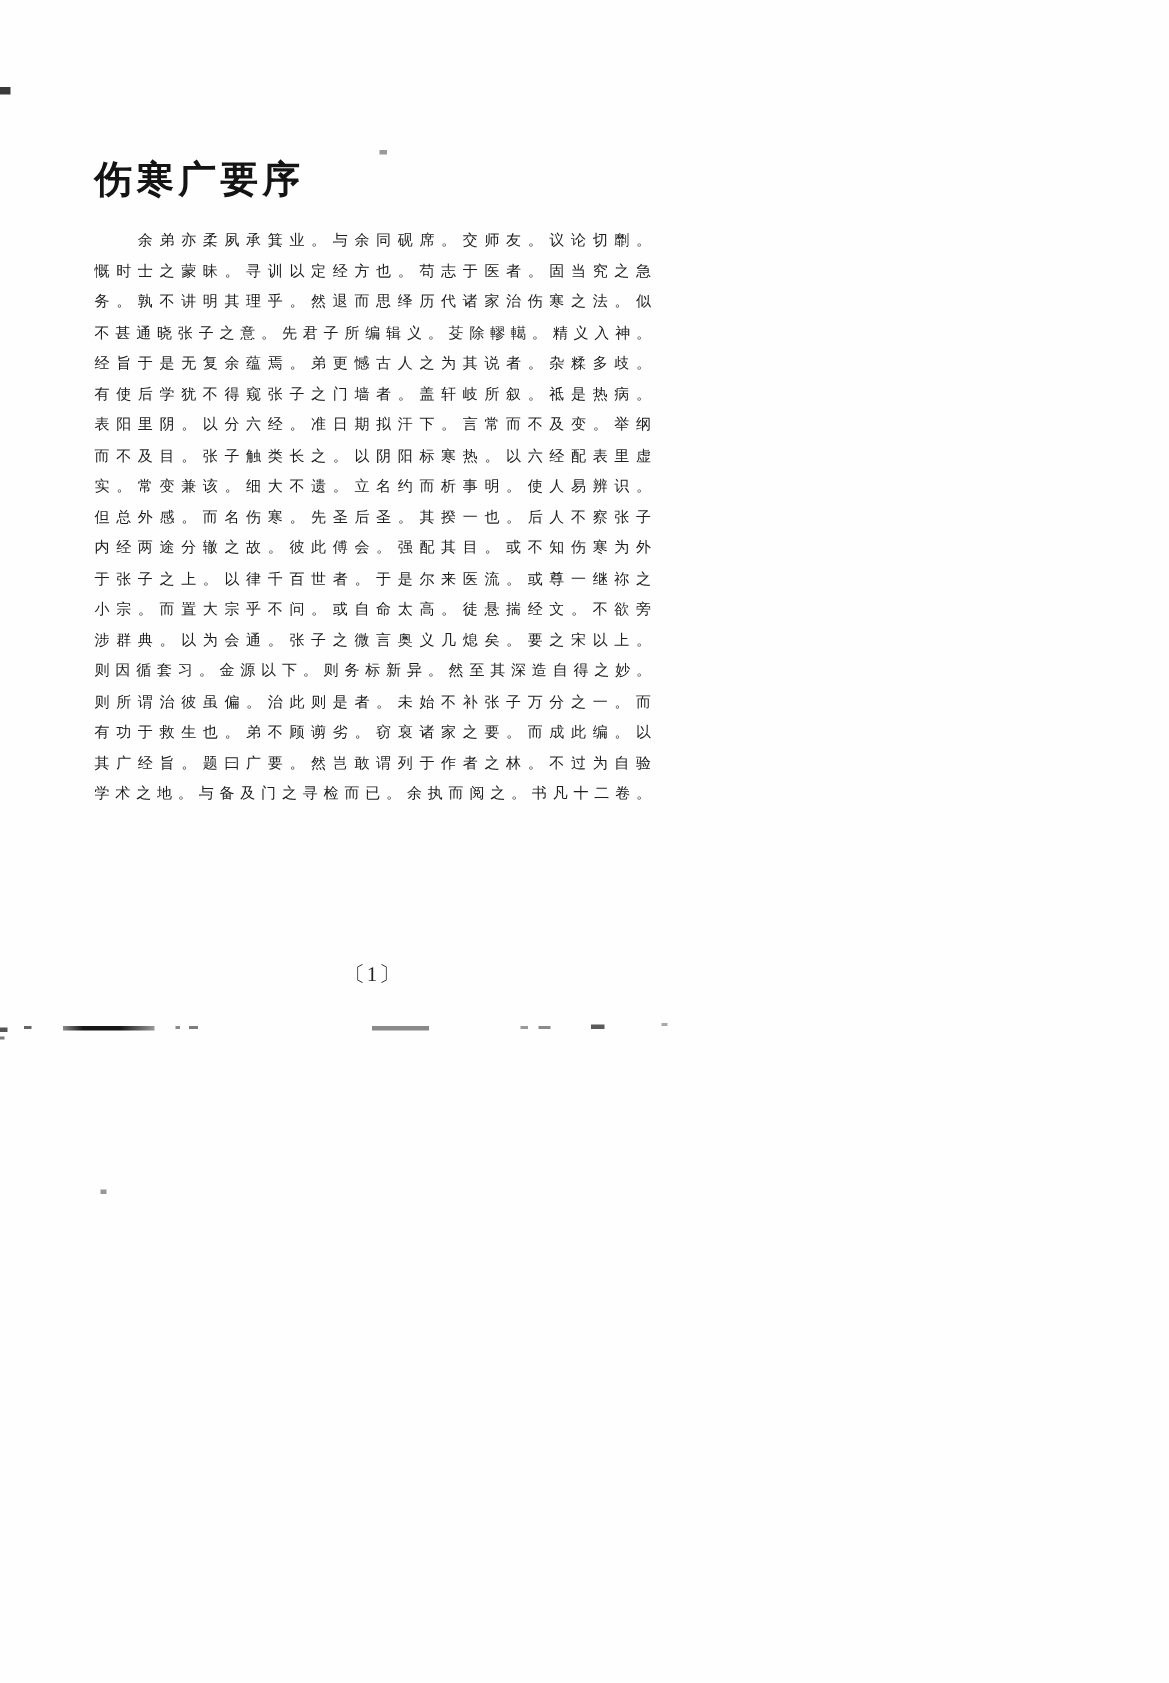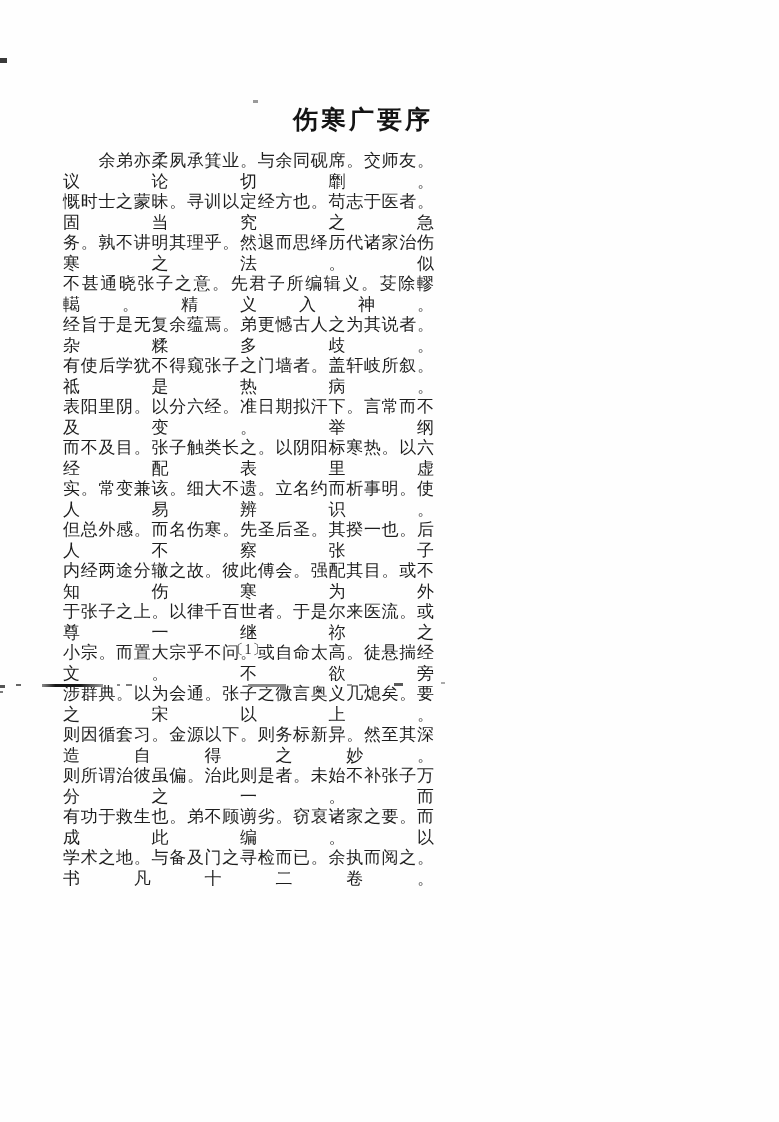--- a/index.html
+++ b/index.html
@@ -10,36 +10,36 @@
     background: #fefefe;
     overflow: hidden;
     font-family: "Liberation Serif", "DejaVu Serif", serif;
     color: #1c1c1c;
   }
   .doc-title {
     position: absolute;
     left: 63px;
     top: 103px;
     width: 370px;
-    text-align: right;
+    text-align: left;
     font-size: 25px;
     font-weight: 700;
     letter-spacing: 3px;
     color: #141414;
     white-space: nowrap;
   }
   .body-text {
     position: absolute;
     left: 63px;
     top: 151px;
     width: 371px;
   }
   .tl {
     width: 371px;
-    font-size: 17px;
+    font-size: 10px;
     line-height: 20.5px;
     text-align: justify;
     text-align-last: justify;
     color: #1d1d1d;
     white-space: normal;
   }
   .page-num {
     position: absolute;
     left: 63px;
     top: 641px;
@@ -72,20 +72,21 @@
     <div class="tl">而不及目。张子触类长之。以阴阳标寒热。以六经配表里虚</div>
     <div class="tl">实。常变兼该。细大不遗。立名约而析事明。使人易辨识。</div>
     <div class="tl">但总外感。而名伤寒。先圣后圣。其揆一也。后人不察张子</div>
     <div class="tl">内经两途分辙之故。彼此傅会。强配其目。或不知伤寒为外</div>
     <div class="tl">于张子之上。以律千百世者。于是尔来医流。或尊一继祢之</div>
     <div class="tl">小宗。而置大宗乎不问。或自命太高。徒悬揣经文。不欲旁</div>
     <div class="tl">涉群典。以为会通。张子之微言奥义几熄矣。要之宋以上。</div>
     <div class="tl">则因循套习。金源以下。则务标新异。然至其深造自得之妙。</div>
     <div class="tl">则所谓治彼虽偏。治此则是者。未始不补张子万分之一。而</div>
     <div class="tl">有功于救生也。弟不顾谫劣。窃裒诸家之要。而成此编。以</div>
+    <div class="tl">其广经旨。题曰广要。然岂敢谓列于作者之林。不过为自验</div>
     <div class="tl">学术之地。与备及门之寻检而已。余执而阅之。书凡十二卷。</div>
   </div>
 
   <div class="page-num">〔1〕</div>
 
   <div class="mark" style="left:0px;   top:685px; width:5px;  height:3px; background:#555;"></div>
   <div class="mark" style="left:0px;   top:691px; width:3px;  height:2px; background:#7a7a7a;"></div>
   <div class="mark" style="left:16px;  top:684px; width:5px;  height:2px; background:#666;"></div>
   <div class="mark" style="left:42px;  top:684px; width:61px; height:3px; background:linear-gradient(90deg,#8a8a8a,#161616 22%,#161616 62%,#9a9a9a);"></div>
   <div class="mark" style="left:117px; top:684px; width:3px;  height:2px; background:#8a8a8a;"></div>

